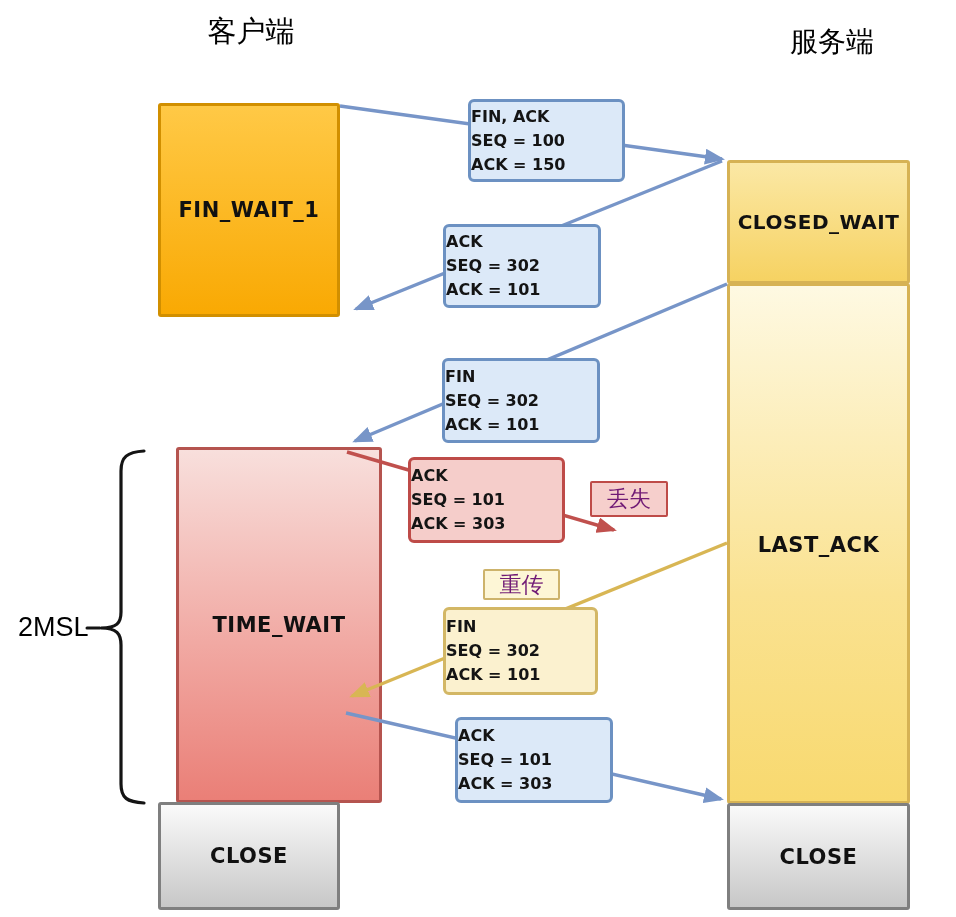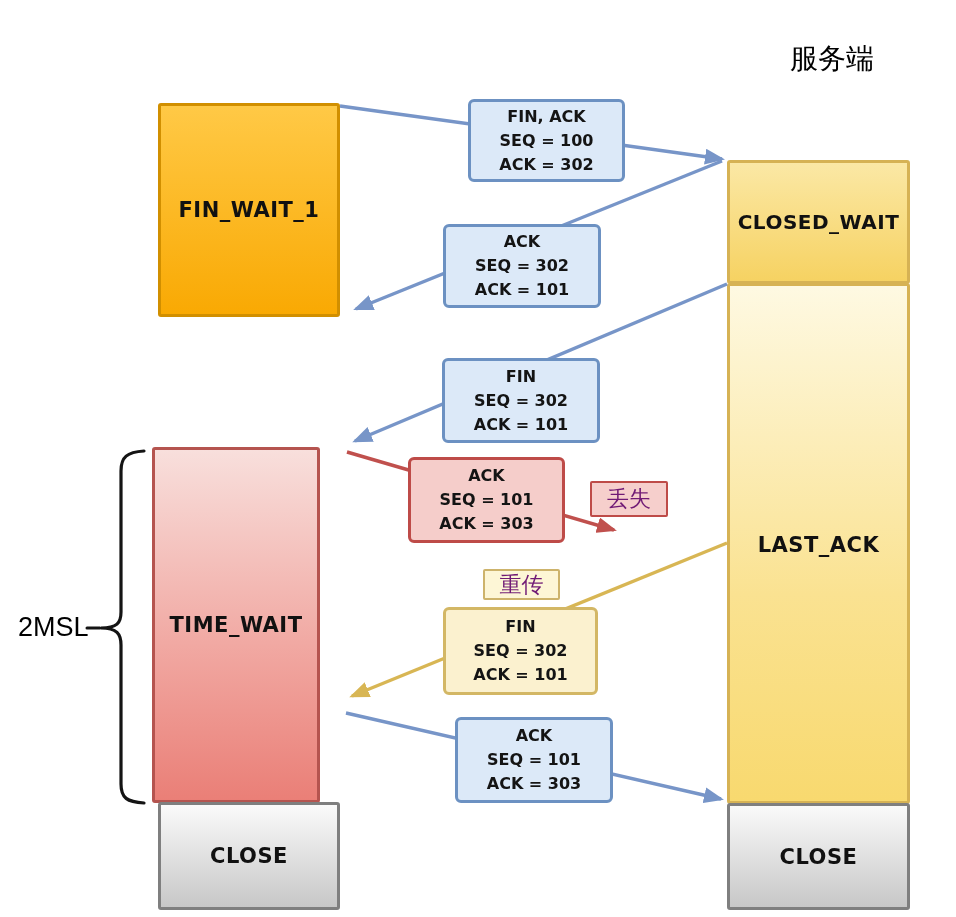--- a/index.html
+++ b/index.html
@@ -23,21 +23,21 @@
   .st-orange{background:linear-gradient(180deg,#ffc946 0%,#f9a903 100%);border:3px solid #d18f00;}
   .st-pink{background:linear-gradient(180deg,#f8dfdc 0%,#f1a9a3 55%,#ea7f77 100%);border:3px solid #b5544f;}
   .st-gray{background:linear-gradient(180deg,#fafafa 0%,#c7c7c7 100%);border:3px solid #7f7f7f;}
   .st-gold{background:linear-gradient(180deg,#fbe8a5 0%,#f6d262 100%);border:3px solid #d6b254;}
   .st-goldlight{background:linear-gradient(180deg,#fef9e2 0%,#fae291 60%,#f8d96f 100%);border:3px solid #d6b254;}
   .state.align-mid2{align-items:flex-start;}
   .align-mid2 .lbl{margin-top:247px;}
   
   .msg{
     z-index:10;border-radius:6px;display:flex;flex-direction:column;
-    align-items:center;justify-content:center;text-align:center;
+    align-items:flex-start;justify-content:center;text-align:center;
   }
   .msg .line{font-weight:bold;font-size:16px;line-height:24px;color:#141414;white-space:nowrap;}
   .msg-blue{background:#dce9f8;border:3px solid #6c91c2;}
   .msg-red{background:#f5cdca;border:3px solid #be4b48;}
   .msg-yellow{background:#fbf1cf;border:3px solid #d3b765;}
   
   .tag{
     z-index:10;display:flex;align-items:center;justify-content:center;
     font-family:"Liberation Sans",sans-serif;font-size:22px;color:#701a75;border-radius:2px;
   }
@@ -48,26 +48,27 @@
     z-index:4;font-family:"Liberation Sans",sans-serif;font-size:27px;color:#000;white-space:nowrap;
   }
   
   #arrow-layer{position:absolute;left:0;top:0;z-index:5;}
 </style>
 </head>
 <body>
 
 <div id="canvas">
 
-  <div class="abs endpoint-title" style="left:777px;top:40px;width:110px;font-size:28px;">服务端</div>
+  <div class="abs endpoint-title" style="left:196px;top:12px;width:110px;">客户端</div>
+  <div class="abs endpoint-title" style="left:777px;top:23px;width:110px;font-size:28px;">服务端</div>
 
   <div class="abs state st-orange" style="left:158px;top:103px;width:182px;height:214px;">
     <span class="lbl">FIN_WAIT_1</span>
   </div>
-  <div class="abs state st-pink" style="left:152px;top:447px;width:168px;height:356px;">
+  <div class="abs state st-pink" style="left:176px;top:447px;width:206px;height:356px;">
     <span class="lbl">TIME_WAIT</span>
   </div>
   <div class="abs state st-gray" style="left:158px;top:802px;width:182px;height:108px;">
     <span class="lbl">CLOSE</span>
   </div>
 
   <div class="abs state st-gold" style="left:727px;top:160px;width:183px;height:124px;">
     <span class="lbl" style="font-size:20px;">CLOSED_WAIT</span>
   </div>
   <div class="abs state st-goldlight align-mid2" style="left:727px;top:283px;width:183px;height:521px;">
@@ -100,21 +101,21 @@
     <path d="M144,451 C127,452 121,457 121,471 L121,612 C121,623 117,628 101,628
              C117,628 121,634 121,645 L121,784 C121,798 127,802 144,803" fill="none" stroke-width="3.2" stroke-linecap="round" stroke="#141414"></path>
     <line x1="87" y1="628" x2="100" y2="628" stroke-width="3" stroke-linecap="round" stroke="#141414"></line>
   </svg>
 
   <div class="abs msl-label" style="left:18px;top:612px;">2MSL</div>
 
   <div class="abs msg msg-blue" style="left:468px;top:99px;width:157px;height:83px;">
     <div class="line">FIN, ACK</div>
     <div class="line">SEQ = 100</div>
-    <div class="line">ACK = 302</div>
+    <div class="line">ACK = 150</div>
   </div>
 
   <div class="abs msg msg-blue" style="left:443px;top:224px;width:158px;height:84px;">
     <div class="line">ACK</div>
     <div class="line">SEQ = 302</div>
     <div class="line">ACK = 101</div>
   </div>
 
   <div class="abs msg msg-blue" style="left:442px;top:358px;width:158px;height:85px;">
     <div class="line">FIN</div>

